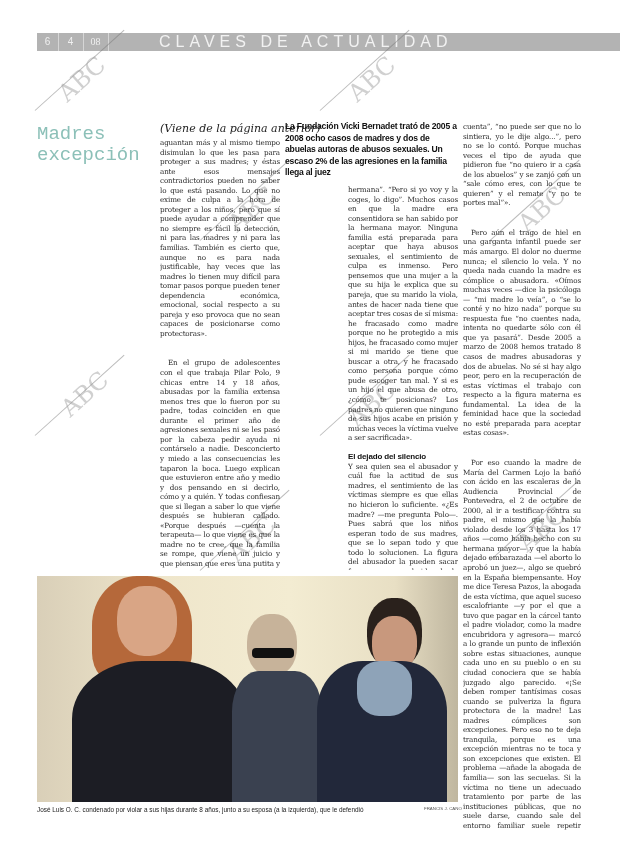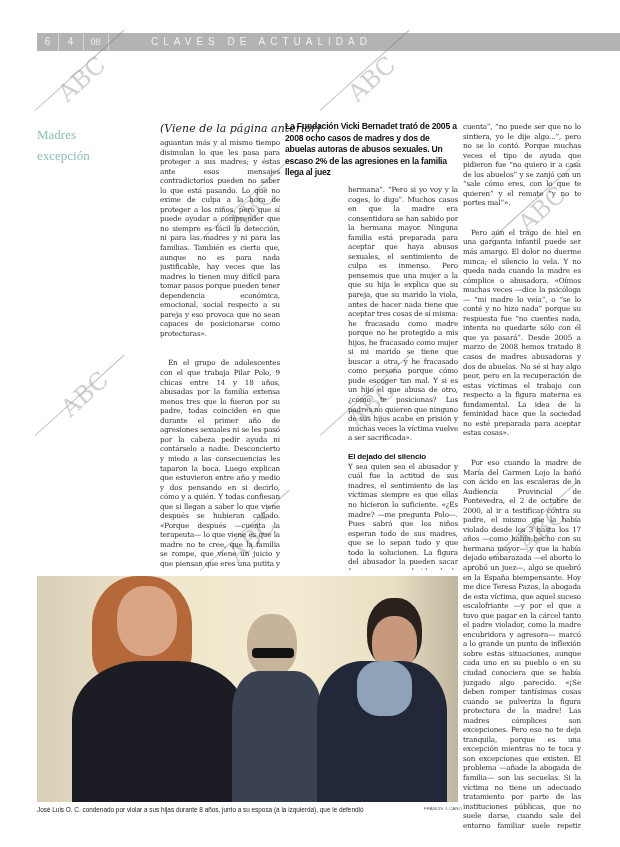--- a/index.html
+++ b/index.html
@@ -1,23 +1,23 @@
 <!DOCTYPE html>
 <html><head>
 <meta charset="utf-8">
 <style>
   html, body { margin:0; padding:0; background:#ffffff; }
   body { width:620px; height:847px; position:relative; overflow:hidden; font-family:"DejaVu Serif", serif; color:#333; }
   .header-bar { position:absolute; left:37px; top:33px; width:583px; height:18px; background:#b3b3b3; }
   .hdr-cell { position:absolute; top:0; height:18px; line-height:18px; color:#f0f0f0; font-family:"Liberation Sans", sans-serif; font-size:10px; text-align:center; border-right:1px solid #d6d6d6; }
-  .hdr-title { position:absolute; left:114px; top:0; height:18px; line-height:18px; color:#f2f2f2; font-family:"Liberation Sans", sans-serif; font-size:10px; letter-spacing:5px; }
+  .hdr-title { position:absolute; left:122px; top:0; height:18px; line-height:18px; color:#f2f2f2; font-family:"Liberation Sans", sans-serif; font-size:16px; letter-spacing:5px; }
 
   .title-block { position:absolute; left:37px; top:124px; width:115px; }
   .title-bold { font-family:"Liberation Sans", sans-serif; font-weight:bold; font-size:21px; line-height:21px; color:#8cc0b8; letter-spacing:-0.5px; }
-  .title-light { font-family:Liberation Serif, serif; font-size:13px; line-height:21px; color:#8cc0b8; }
+  .title-light { font-family:Liberation Mono, monospace; font-size:19px; line-height:21px; color:#8cc0b8; }
 
   .col { position:absolute; font-size:7.2px; line-height:9.55px; text-align:justify; color:#2a2a2a; letter-spacing:-0.15px; }
   .col p { margin:0; text-indent:0; }
   .col p.ind { text-indent:8px;margin-top:20px; }
   .from-prev { position:absolute; left:160px; top:122px; font-size:11px; font-style:italic; color:#222; }
 
   .deck { position:absolute; left:285px; top:121px; width:172px; font-family:"Liberation Sans", sans-serif; font-weight:bold; font-size:8.6px; line-height:11.6px; color:#111; letter-spacing:-0.2px; }
 
   .subhead { font-family:"Liberation Sans", sans-serif; font-weight:bold; font-size:8px; line-height:11px; color:#111; margin-top:8px; }
 

